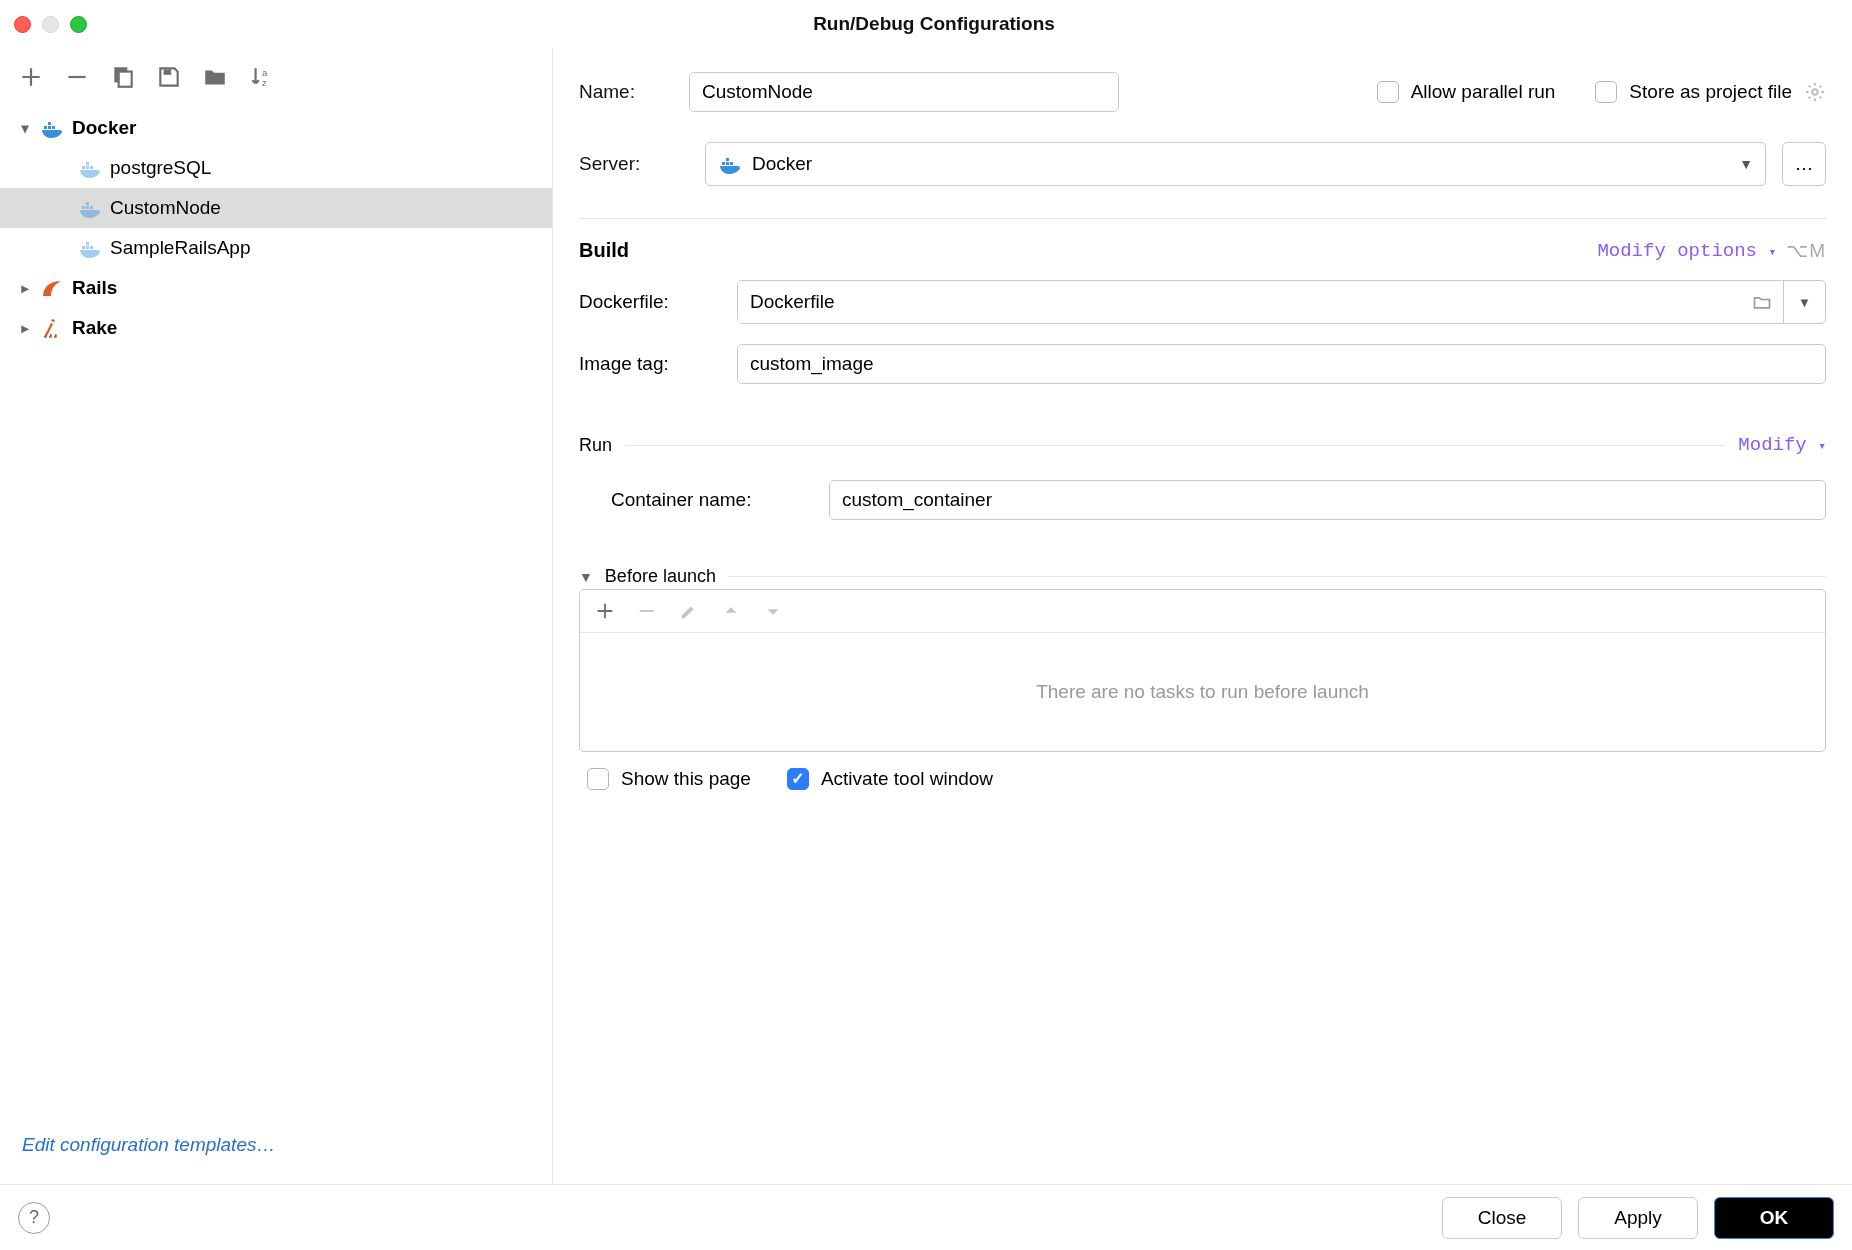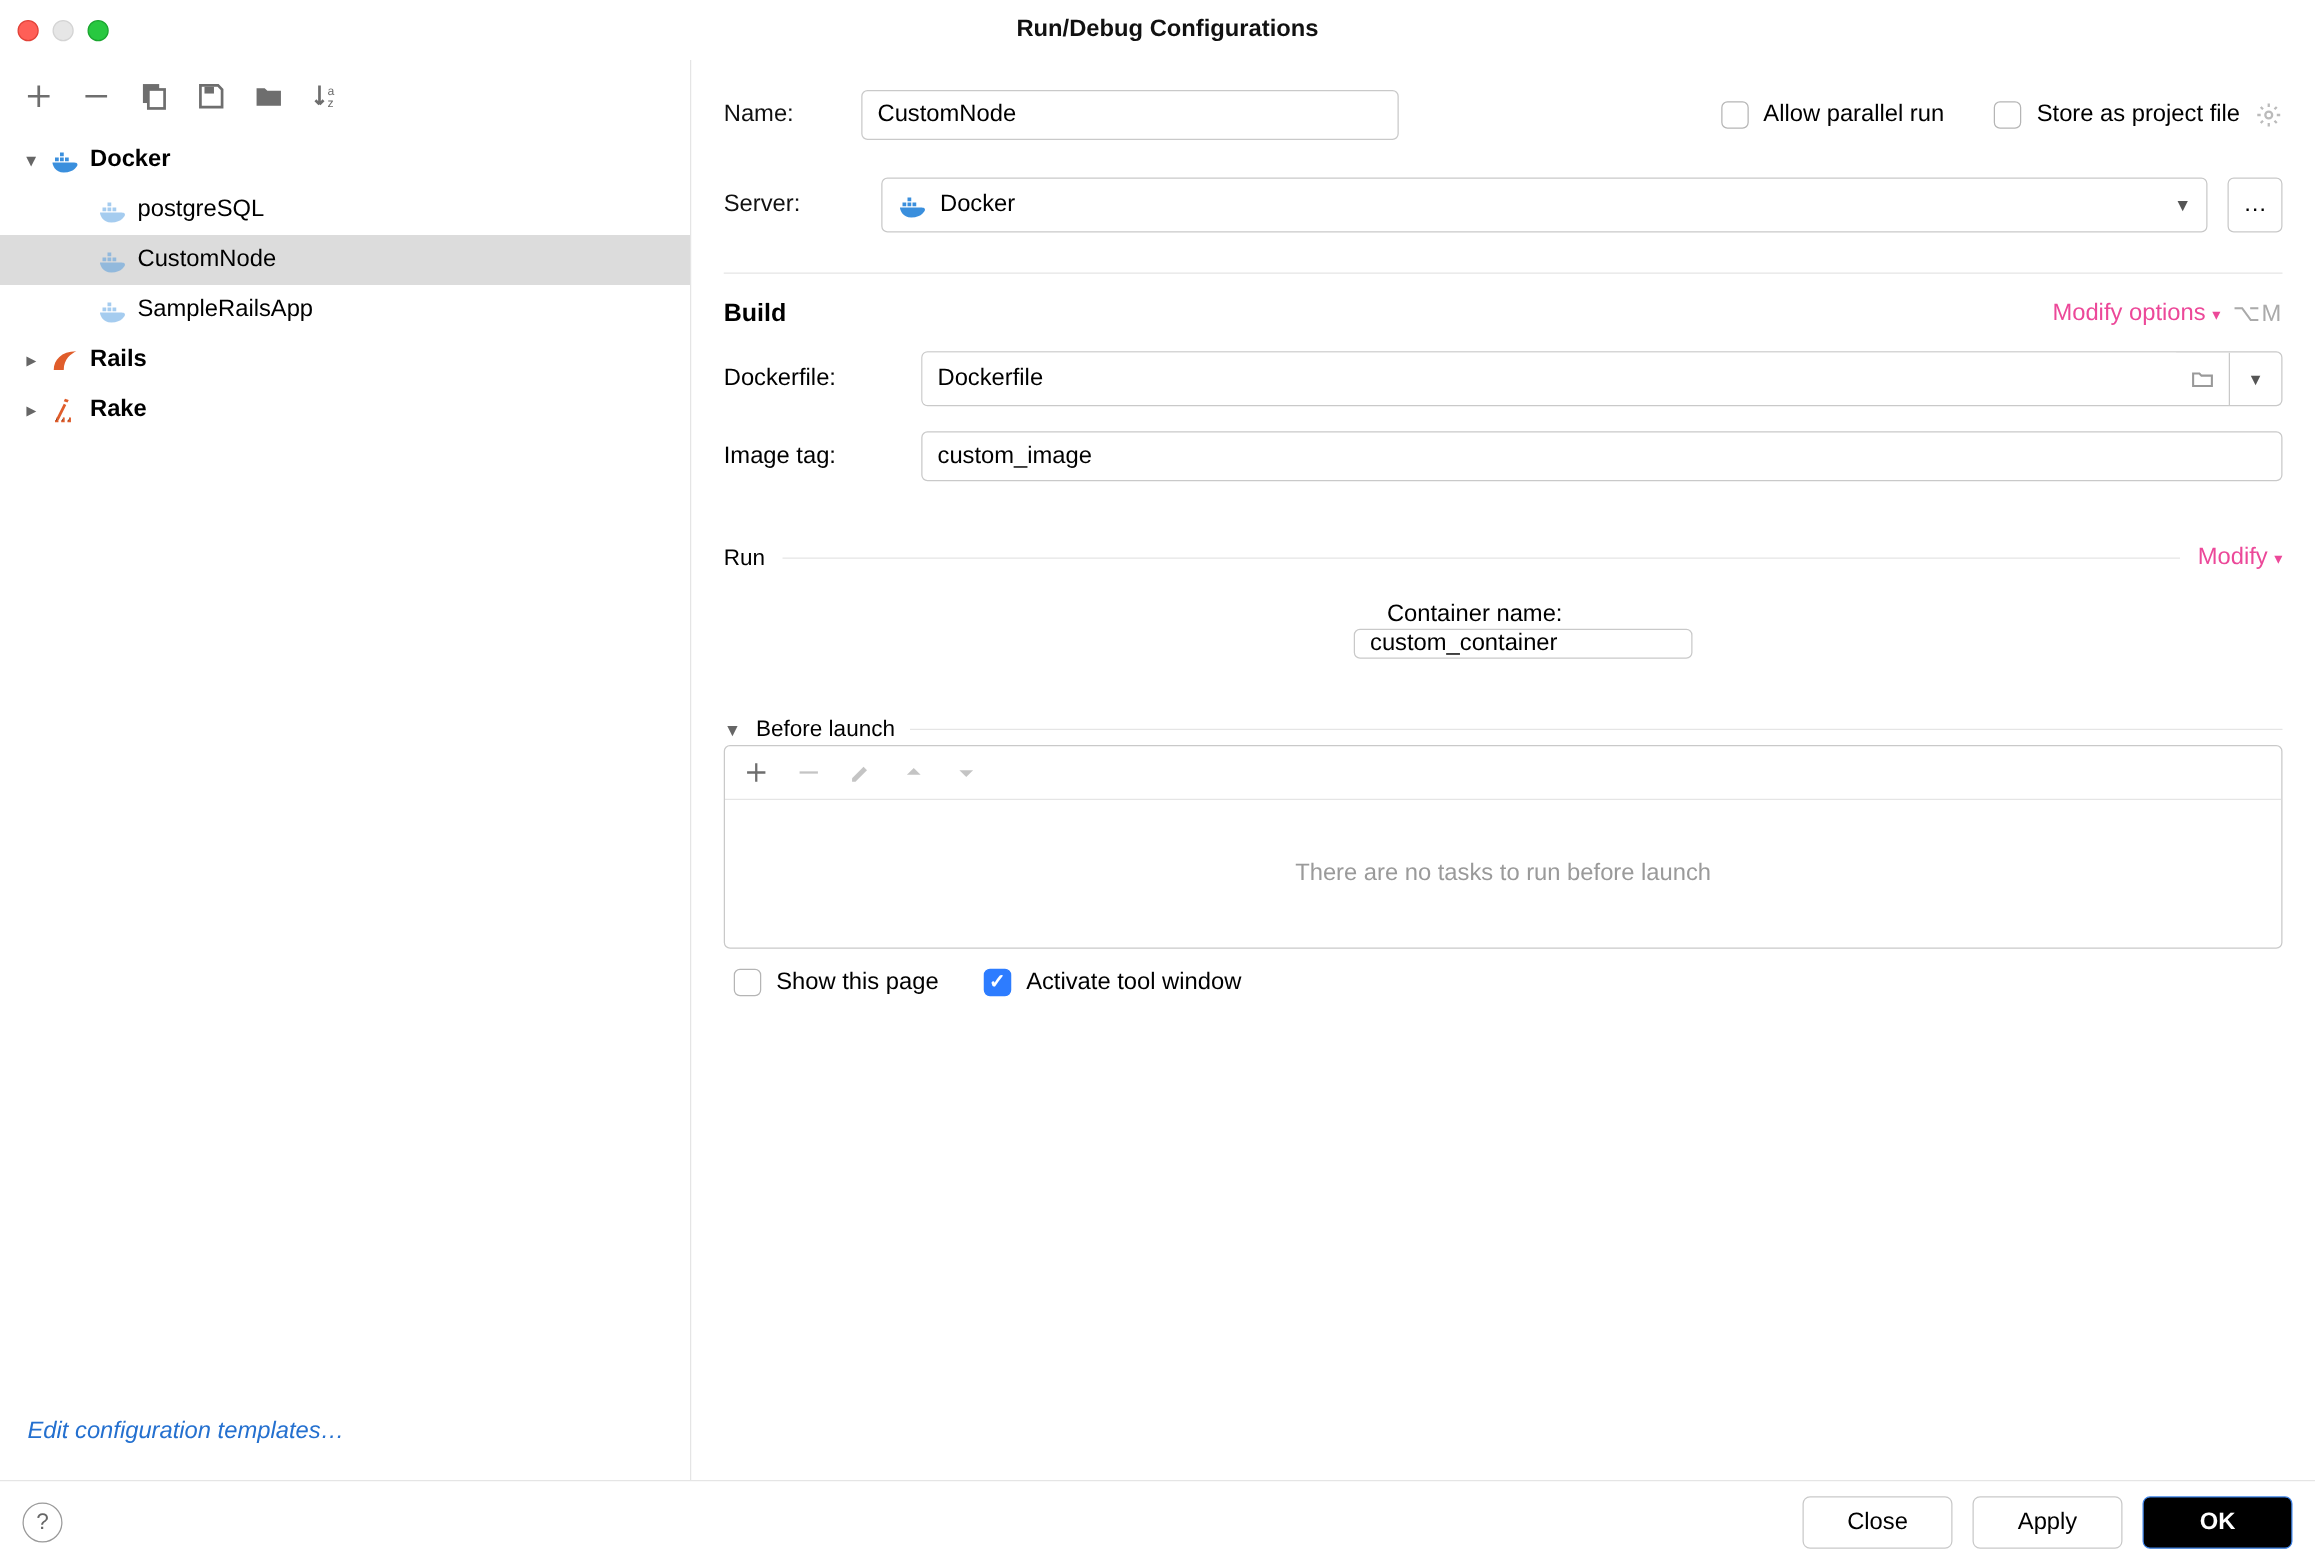--- a/index.html
+++ b/index.html
@@ -109,37 +109,37 @@
 
   .section-divider {
     border: none; border-top: 1px solid #e5e5e5; margin: 10px 0 20px 0;
   }
 
   .section-header {
     display: flex; align-items: center; gap: 10px; margin-bottom: 18px;
   }
   .section-header .title { font-weight: 700; font-size: 20px; }
   .section-header .right { margin-left: auto; display: flex; align-items: center; gap: 10px; }
-  .link { color: #ec4899; font-size: 19px; cursor: pointer; }
+  .link { color: #8b5cf6; font-size: 19px; cursor: pointer; font-family: Liberation Mono, monospace; }
   .shortcut { color: #aaa; font-size: 19px; letter-spacing: 1px; }
 
   .labeled-input { display: flex; align-items: center; margin-bottom: 20px; }
   .labeled-input .lbl { width: 158px; font-size: 19px; }
   .labeled-input .input { flex: 1; }
   .input-with-actions { flex: 1; height: 44px; border: 1px solid #c9c9c9; border-radius: 5px; display: flex; align-items: center; overflow: hidden; }
   .input-with-actions input {
     flex: 1; border: none; outline: none; height: 100%; padding: 0 12px; font-size: 19px;
   }
   .iwa-btn { width: 42px; height: 100%; border-left: 1px solid #c9c9c9; display: flex; align-items: center; justify-content: center; color: #888; }
   .iwa-btn.nobord { border-left: none; }
 
   .run-section { display: flex; align-items: center; gap: 14px; margin-top: 30px; margin-bottom: 24px; }
   .run-section .line { flex: 1; border-top: 1px solid #e5e5e5; height: 0; }
 
-  .container-row { display: flex; align-items: center; margin-left: 32px; flex-direction: column; }
+  .container-row { display: flex; align-items: center; margin-left: 32px; }
   .container-row .lbl { width: 218px; font-size: 19px; }
 
   .before-launch-head {
     display: flex; align-items: center; gap: 12px; margin-top: 46px; margin-bottom: 2px;
   }
   .before-launch-head .line { flex: 1; border-top: 1px solid #e5e5e5; height: 0; }
   .bl-arrow { color: #666; font-size: 14px; }
 
   .bl-panel {
     border: 1px solid #c9c9c9; border-radius: 5px; overflow: hidden;

